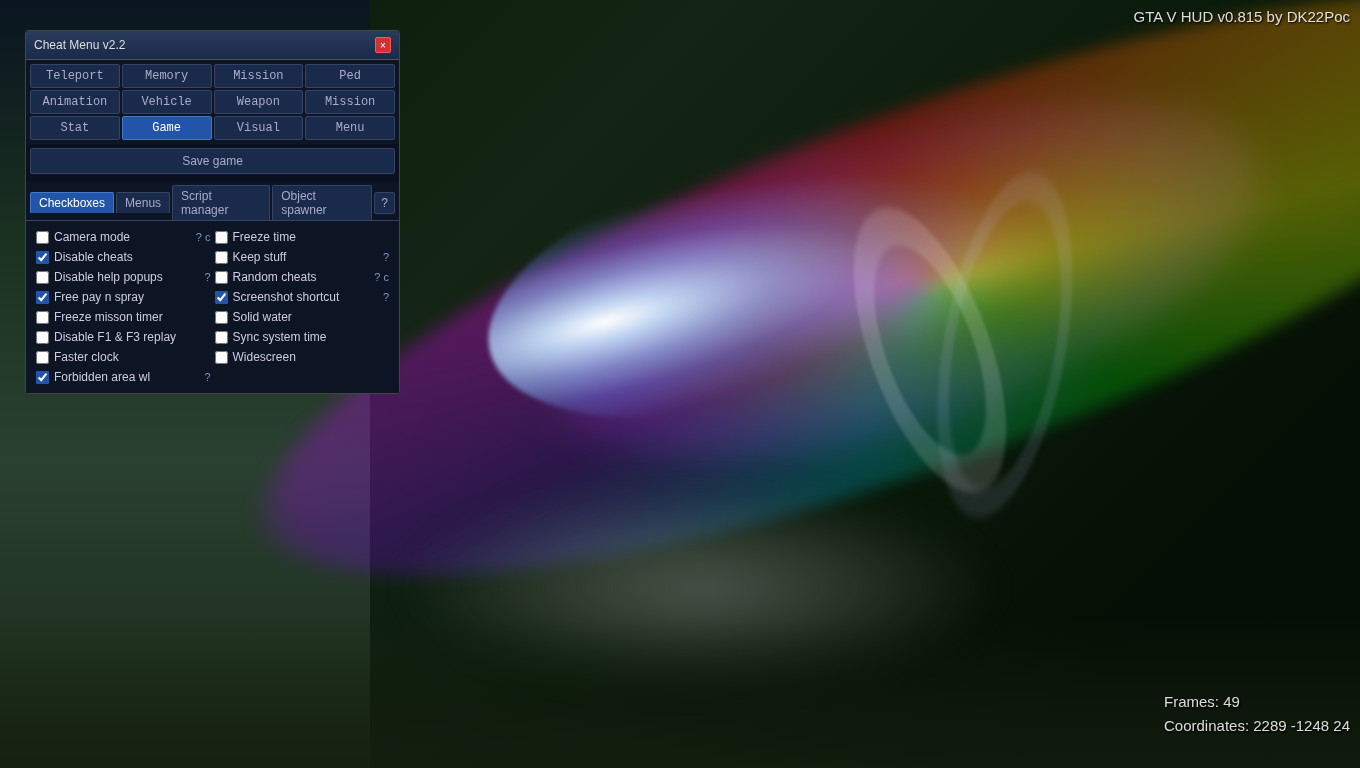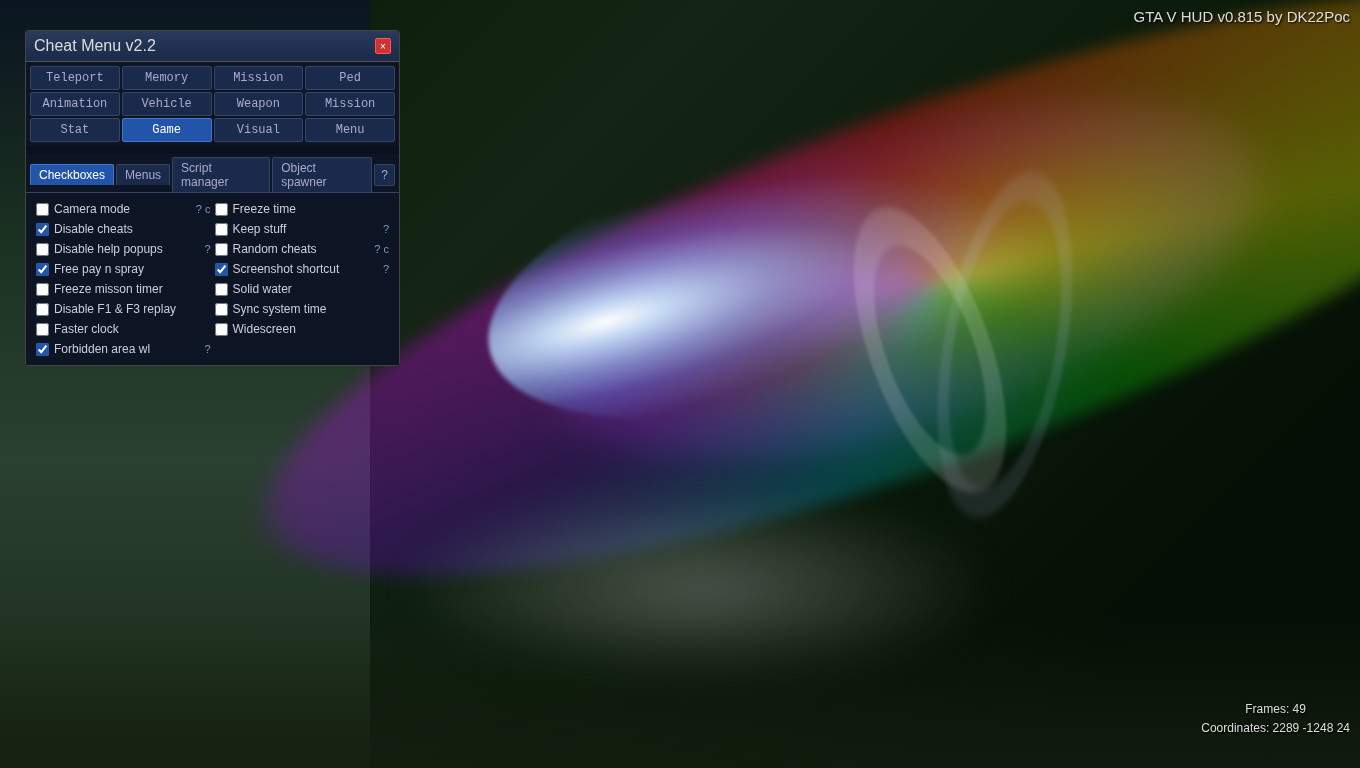--- a/index.html
+++ b/index.html
@@ -144,24 +144,24 @@
       font-family: Arial, sans-serif;
       text-shadow: 1px 1px 2px black;
     }
 
     
     .hud-coords {
       position: absolute;
       bottom: 30px;
       right: 10px;
       color: rgba(255,255,255,0.85);
-      font-size: 12px;
+      font-size: 15px;
       font-family: Arial, sans-serif;
       text-shadow: 1px 1px 2px black;
-      text-align: center;
+      text-align: left;
       line-height: 1.6;
     }
 
     
     #cheat-panel {
       position: absolute;
       top: 30px;
       left: 25px;
       width: 375px;
       background: rgba(10, 15, 30, 0.97);
@@ -177,21 +177,21 @@
       padding: 6px 8px;
       display: flex;
       justify-content: space-between;
       align-items: center;
       border-bottom: 1px solid #555;
       border-radius: 3px 3px 0 0;
     }
 
     .panel-title {
       color: #ddd;
-      font-size: 16px;
+      font-size: 12px;
     }
 
     .close-btn {
       width: 16px;
       height: 16px;
       background: #cc3333;
       border: 1px solid #ff5555;
       color: #fff;
       font-size: 10px;
       display: flex;
@@ -371,20 +371,21 @@
     <div class="nav-btn">Animation</div>
     <div class="nav-btn">Vehicle</div>
     <div class="nav-btn">Weapon</div>
     <div class="nav-btn">Mission</div>
     <div class="nav-btn">Stat</div>
     <div class="nav-btn active">Game</div>
     <div class="nav-btn">Visual</div>
     <div class="nav-btn">Menu</div>
   </div>
 
+  <button class="save-btn">Save game</button>
 
   <div class="tab-bar">
     <div class="tab active">Checkboxes</div>
     <div class="tab">Menus</div>
     <div class="tab">Script manager</div>
     <div class="tab">Object spawner</div>
     <div class="tab-more">?</div>
   </div>
 
   <div class="content-area">

